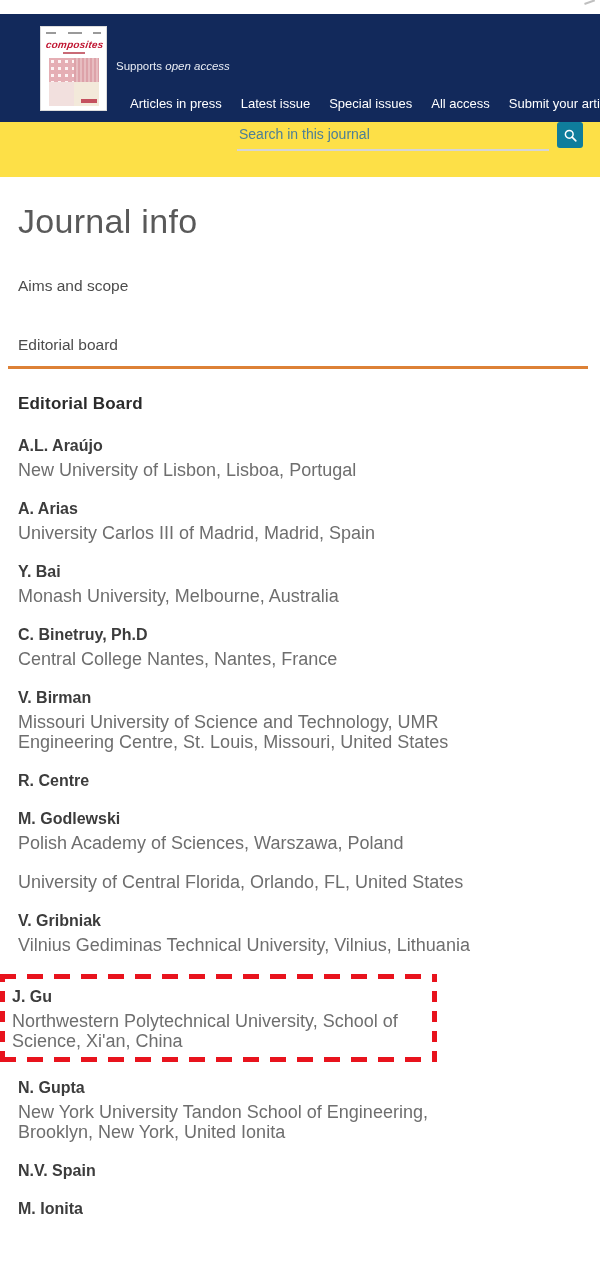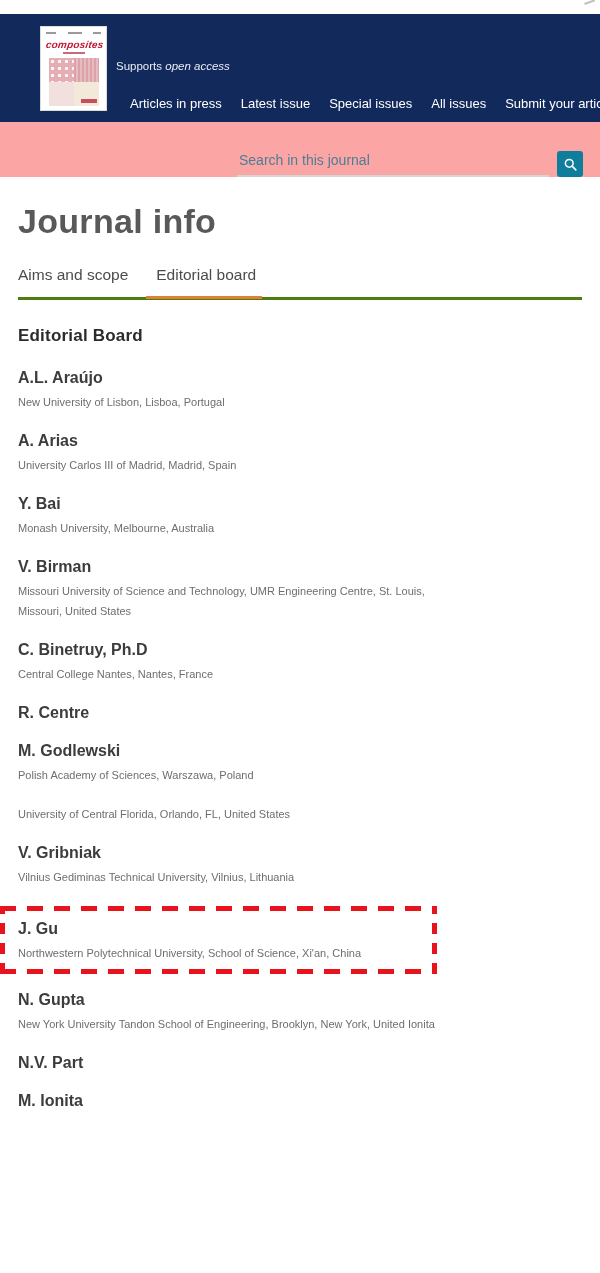--- a/index.html
+++ b/index.html
@@ -41,60 +41,60 @@
   .cover-label { position:absolute; right:2px; bottom:3px; width:16px; height:4px; background:#c4505e; }
 
   .h-title { position:absolute; left:130px; top:16px; font-size:20px; font-weight:400; letter-spacing:.2px; }
   .h-supports { position:absolute; left:116px; top:46px; font-size:11.5px; color:#e9edf5; }
   .h-supports em { font-style:italic; }
   .h-nav { position:absolute; left:130px; top:82px; display:flex; gap:19px; font-size:13px; white-space:nowrap; }
   .nav-item { cursor:pointer; }
 
   
   .search-band {
-    height:55px; background:#fca5a5; display:flex; align-items:flex-end; padding-left:237px;
+    height:55px; background:#fde047; display:flex; align-items:flex-start; padding-left:237px;
   }
   .search-input {
     width:312px; background:transparent; border:none; border-bottom:2px solid #d5d5d5;
     font-size:14px; padding:4px 2px 7px; color:#1c5d77; outline:none;
     font-family:"Liberation Sans","DejaVu Sans",sans-serif;
   }
   .search-input::placeholder { color:#4c7e96; opacity:1; }
   .search-btn {
     width:26px; height:26px; margin-left:8px; background:#0f7d9c; border:none;
     border-radius:3px; display:flex; align-items:center; justify-content:center; cursor:pointer;
   }
   .search-btn svg { display:block; }
 
   
   .main { padding:0 18px; }
   .page-title {
-    margin-top:24px; font-size:34px; line-height:40px; font-weight:700;
+    margin-top:24px; font-size:34px; line-height:40px; font-weight:400;
     color:#595959; letter-spacing:.3px;
   }
 
-  .tabs { display:flex; gap:28px; margin-top:25px; border-bottom:3px solid #4d7c0f; }
+  .tabs { display:flex; gap:28px; margin-top:36px; border-bottom:1px solid #4d7c0f;flex-direction:column; }
   .tab {
     font-size:15.5px; color:#4c4c4c; padding-bottom:12px; cursor:pointer;
     border-bottom:3px solid transparent; margin-bottom:-2px;
   }
   .tab.active { padding-left:10px; padding-right:6px; margin-left:-10px; margin-right:-6px;
     border-bottom-color:#dd8136; }
 
   .board-heading { margin-top:26px; font-size:17px; font-weight:700; color:#2b2b2b; letter-spacing:.2px; }
 
   .board { margin-top:22px; }
   .entry { margin-bottom:19px; }
   .entry .name { font-size:16px; line-height:19px; font-weight:700; color:#3c3c3c; margin-bottom:5px; }
-  .entry .affil { font-size:11px; line-height:20px; color:#6e6e6e; max-width:452px; }
+  .entry .affil { font-size:18px; line-height:20px; color:#6e6e6e; max-width:452px; }
 
   
   .hl-box {
     position:relative; width:437px; margin:10px 0 16px -18px;
-    padding:13px 20px 11px 18px;
+    padding:13px 20px 11px 12px;
     background-image:
       repeating-linear-gradient(90deg,#e8131d 0 16px, rgba(0,0,0,0) 16px 27px),
       repeating-linear-gradient(90deg,#e8131d 0 16px, rgba(0,0,0,0) 16px 27px),
       repeating-linear-gradient(0deg,#e8131d 0 11px, rgba(0,0,0,0) 11px 20px),
       repeating-linear-gradient(0deg,#e8131d 0 11px, rgba(0,0,0,0) 11px 20px);
     background-size:100% 5px,100% 5px,5px 100%,5px 100%;
     background-position:0 0,0 100%,0 0,100% 0;
     background-repeat:no-repeat;
   }
   .hl-box .entry { margin-bottom:0; }
@@ -125,21 +125,21 @@
     </div>
   </div>
   <div class="h-supports">
     <span>Supports</span>
     <em>open access</em>
   </div>
   <nav class="h-nav">
       <span class="nav-item">Articles in press</span>
       <span class="nav-item">Latest issue</span>
       <span class="nav-item">Special issues</span>
-      <span class="nav-item">All issues</span>
+      <span class="nav-item">All access</span>
       <span class="nav-item">Submit your article</span>
     </nav>
 </header>
 
 <div class="search-band">
   <input class="search-input" type="text" placeholder="Search in this journal" style="">
   <button class="search-btn">
     <span>
       <svg width="15" height="15" viewBox="0 0 24 24">
         <circle cx="10" cy="10" r="6.2" fill="none" stroke="#ffffff" stroke-width="2.4"></circle>
@@ -166,26 +166,26 @@
       </div>
       <div class="entry">
         <div class="name">A. Arias</div>
         <div class="affil">University Carlos III of Madrid, Madrid, Spain</div>
       </div>
       <div class="entry">
         <div class="name">Y. Bai</div>
         <div class="affil">Monash University, Melbourne, Australia</div>
       </div>
       <div class="entry">
+        <div class="name">C. Binetruy, Ph.D</div>
+        <div class="affil">Central College Nantes, Nantes, France</div>
+      </div>
+      <div class="entry">
         <div class="name">V. Birman</div>
         <div class="affil">Missouri University of Science and Technology, UMR Engineering Centre, St. Louis, Missouri, United States</div>
-      </div>
-      <div class="entry">
-        <div class="name">C. Binetruy, Ph.D</div>
-        <div class="affil">Central College Nantes, Nantes, France</div>
       </div>
       <div class="entry">
         <div class="name">R. Centre</div>
       </div>
       <div class="entry">
         <div class="name">M. Godlewski</div>
         <div class="affil">Polish Academy of Sciences, Warszawa, Poland</div>
       </div>
       <div class="entry">
         <div class="affil">University of Central Florida, Orlando, FL, United States</div>
@@ -198,19 +198,19 @@
         <div class="entry">
           <div class="name">J. Gu</div>
           <div class="affil">Northwestern Polytechnical University, School of Science, Xi'an, China</div>
         </div>
       </div>
       <div class="entry">
         <div class="name">N. Gupta</div>
         <div class="affil">New York University Tandon School of Engineering, Brooklyn, New York, United Ionita</div>
       </div>
       <div class="entry">
-        <div class="name">N.V. Part</div>
+        <div class="name">N.V. Spain</div>
       </div>
       <div class="entry">
         <div class="name">M. Ionita</div>
       </div>
     </div>
 </main>
 
 </body></html>

